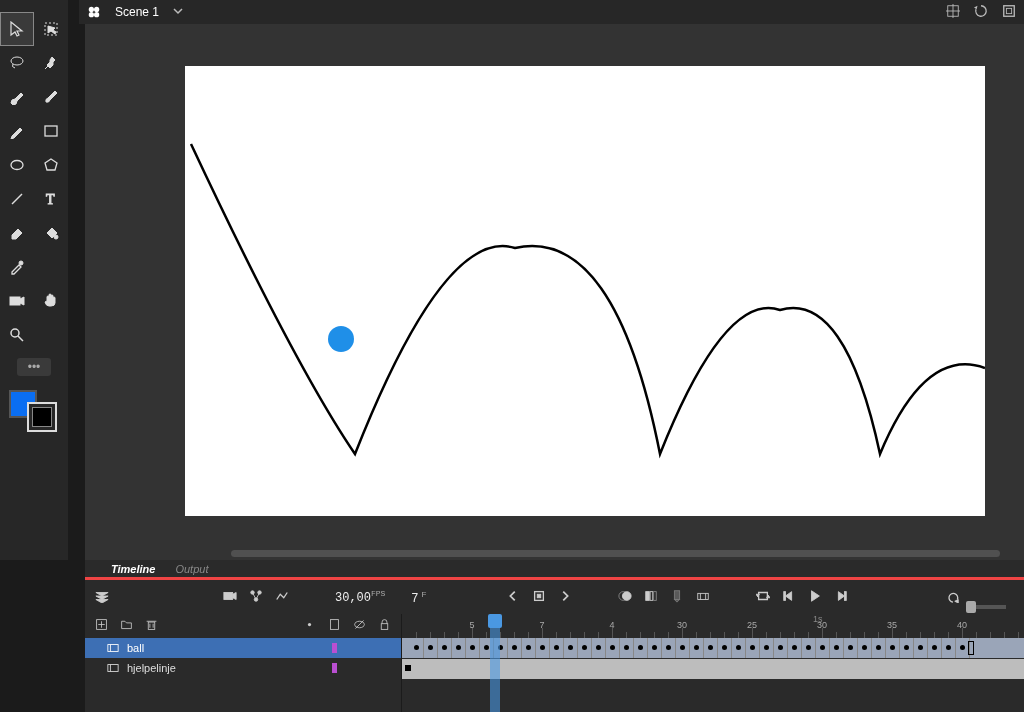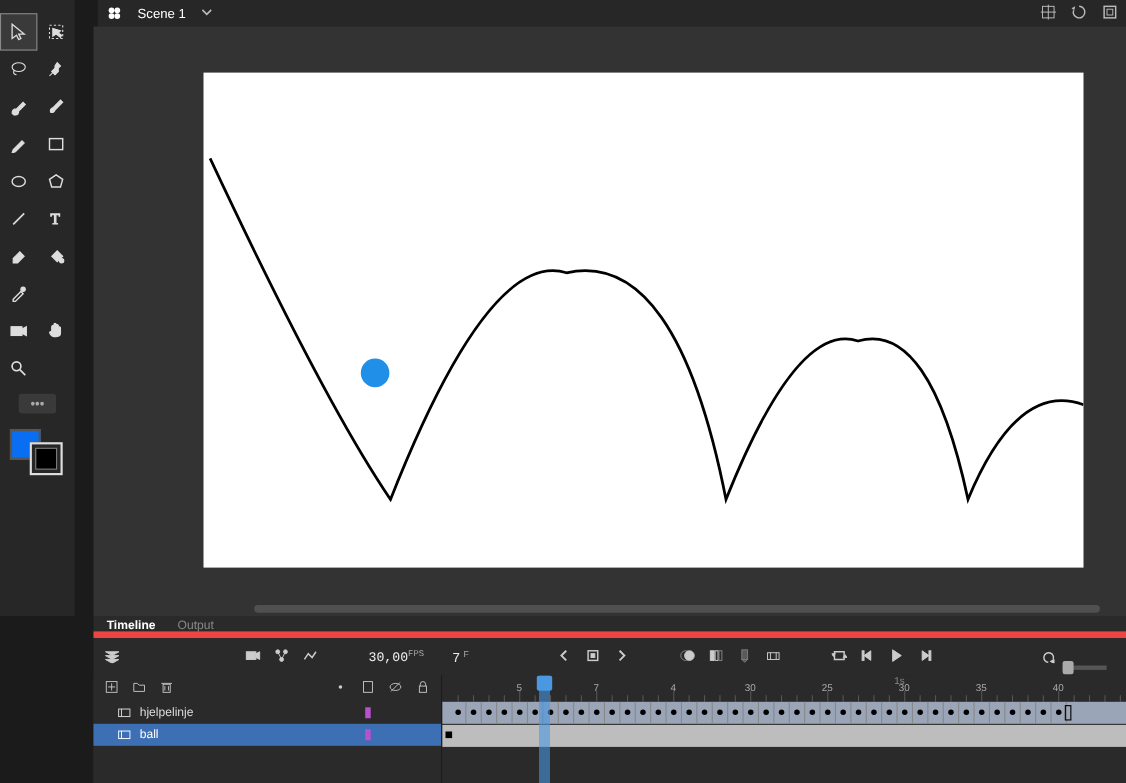--- a/index.html
+++ b/index.html
@@ -5,21 +5,21 @@
   * { box-sizing: border-box; margin: 0; padding: 0; }
   body {
     width: 1024px; height: 712px;
     background: #1b1b1b;
     font-family: -apple-system, BlinkMacSystemFont, "Segoe UI", sans-serif;
     font-size: 12px; color: #ccc;
     overflow: hidden;
     position: relative;
   }
   .topbar {
-    position: absolute; top: 0; left: 89px; right: 0; height: 24px;
+    position: absolute; top: 0; left: 79px; right: 0; height: 24px;
     background: #272727;
     display: flex; align-items: center;
     padding: 0 8px;
   }
   .topbar .scene-deco {
     width: 14px; height: 14px; margin-right: 14px;
     color: #fff;
   }
   .topbar .scene-label { color: #fff; font-size: 12px; margin-right: 14px; }
   .topbar .chev { color: #bbb; font-size: 10px; }
@@ -60,21 +60,21 @@
   .stage svg { position:absolute; top:0; left:0; }
   .ball { position:absolute; width:26px; height:26px; border-radius:50%; background:#1f8fe8; left:143px; top:260px; }
 
   .h-scroll { position:absolute; left:146px; right:24px; bottom:3px; height:7px; background:#505050; border-radius:4px;}
 
   .timeline-wrap {
     position: absolute; left: 85px; right:0; bottom:0; height: 152px;
     background: #2a2a2a;
     display:flex; flex-direction:column;
   }
-  .tl-tabs { display:flex; height:20px; border-bottom:6px solid #ef4444; padding-left:2px;}
+  .tl-tabs { display:flex; height:20px; border-bottom:3px solid #ef4444; padding-left:16px;font-style:italic;}
   .tl-tab { padding: 3px 10px; font-size:11px; color:#888;}
   .tl-tab.active { color:#fff; font-weight:600;}
   .tl-toolbar { height:34px; display:flex; align-items:center; padding:0 10px; gap:12px; color:#ccc;}
   .tl-toolbar .grp { display:flex; gap:12px; align-items:center;}
   .tl-toolbar .sep { width:22px;}
   .tl-toolbar svg { width:14px; height:14px; fill:#ccc; stroke:#ccc;}
   .fps { font-size:12px; color:#eee;font-family:Liberation Mono, monospace; }
   .fps-unit { font-size:8px; color:#aaa; vertical-align:super;}
   .frame-disp { font-size:12px; color:#eee; margin-left:14px;}
 
@@ -418,34 +418,34 @@
             </svg></span>
         <span><svg viewBox="0 0 16 16">
               <ellipse cx="8" cy="8" rx="6" ry="4" fill="none" stroke="#ccc"></ellipse>
               <line x1="3" y1="13" x2="13" y2="3" stroke="#ccc"></line>
             </svg></span>
         <span><svg viewBox="0 0 16 16">
               <rect x="4" y="7" width="8" height="7" fill="none" stroke="#ccc"></rect>
               <path d="M5 7 v-2 a3 3 0 0 1 6 0 v2" fill="none" stroke="#ccc"></path>
             </svg></span>
       </div>
+      <div class="layer-row selected">
+        <svg viewBox="0 0 14 14">
+            <rect x="1" y="3" width="12" height="8" fill="none" stroke="currentColor"></rect>
+            <line x1="4" y1="3" x2="4" y2="11" stroke="currentColor"></line>
+          </svg>
+        <span>ball</span>
+        <span class="layer-kf"></span>
+      </div>
       <div class="layer-row">
         <svg viewBox="0 0 14 14">
             <rect x="1" y="3" width="12" height="8" fill="none" stroke="currentColor"></rect>
             <line x1="4" y1="3" x2="4" y2="11" stroke="currentColor"></line>
           </svg>
         <span>hjelpelinje</span>
-        <span class="layer-kf"></span>
-      </div>
-      <div class="layer-row selected">
-        <svg viewBox="0 0 14 14">
-            <rect x="1" y="3" width="12" height="8" fill="none" stroke="currentColor"></rect>
-            <line x1="4" y1="3" x2="4" y2="11" stroke="currentColor"></line>
-          </svg>
-        <span>ball</span>
         <span class="layer-kf"></span>
       </div>
     </div>
 
     <div class="track-col">
       <div class="ruler" id="ruler">
         <span class="sec-label" style="left:411px;">1s</span>
       <div class="tick" style="left: 14px;"></div>
           <div class="tick" style="left: 28px;"></div>
           <div class="tick" style="left: 42px;"></div>

